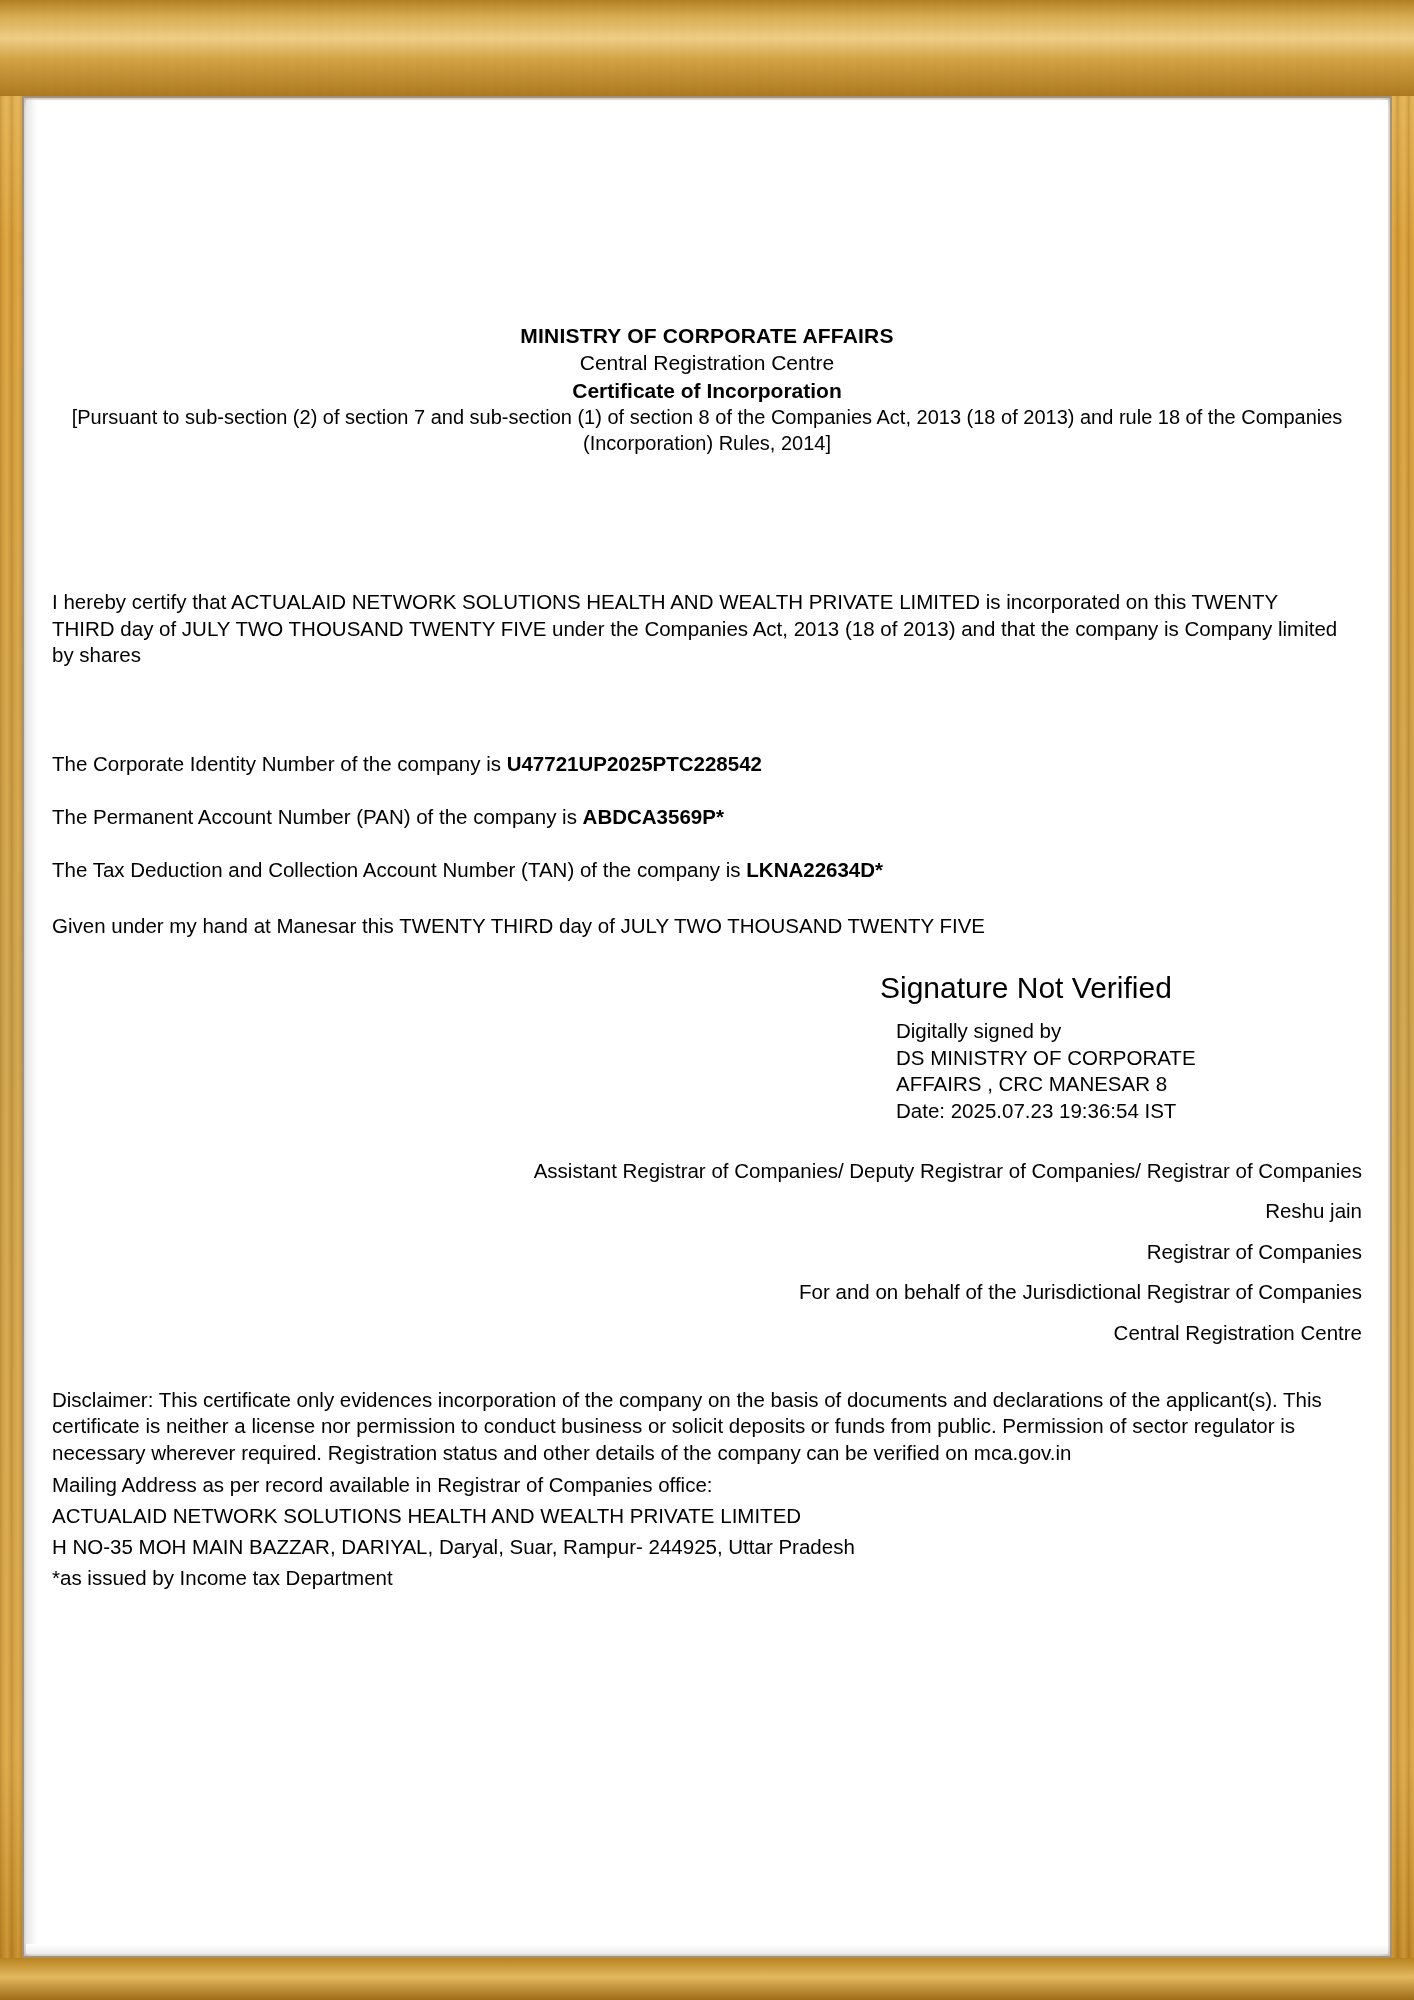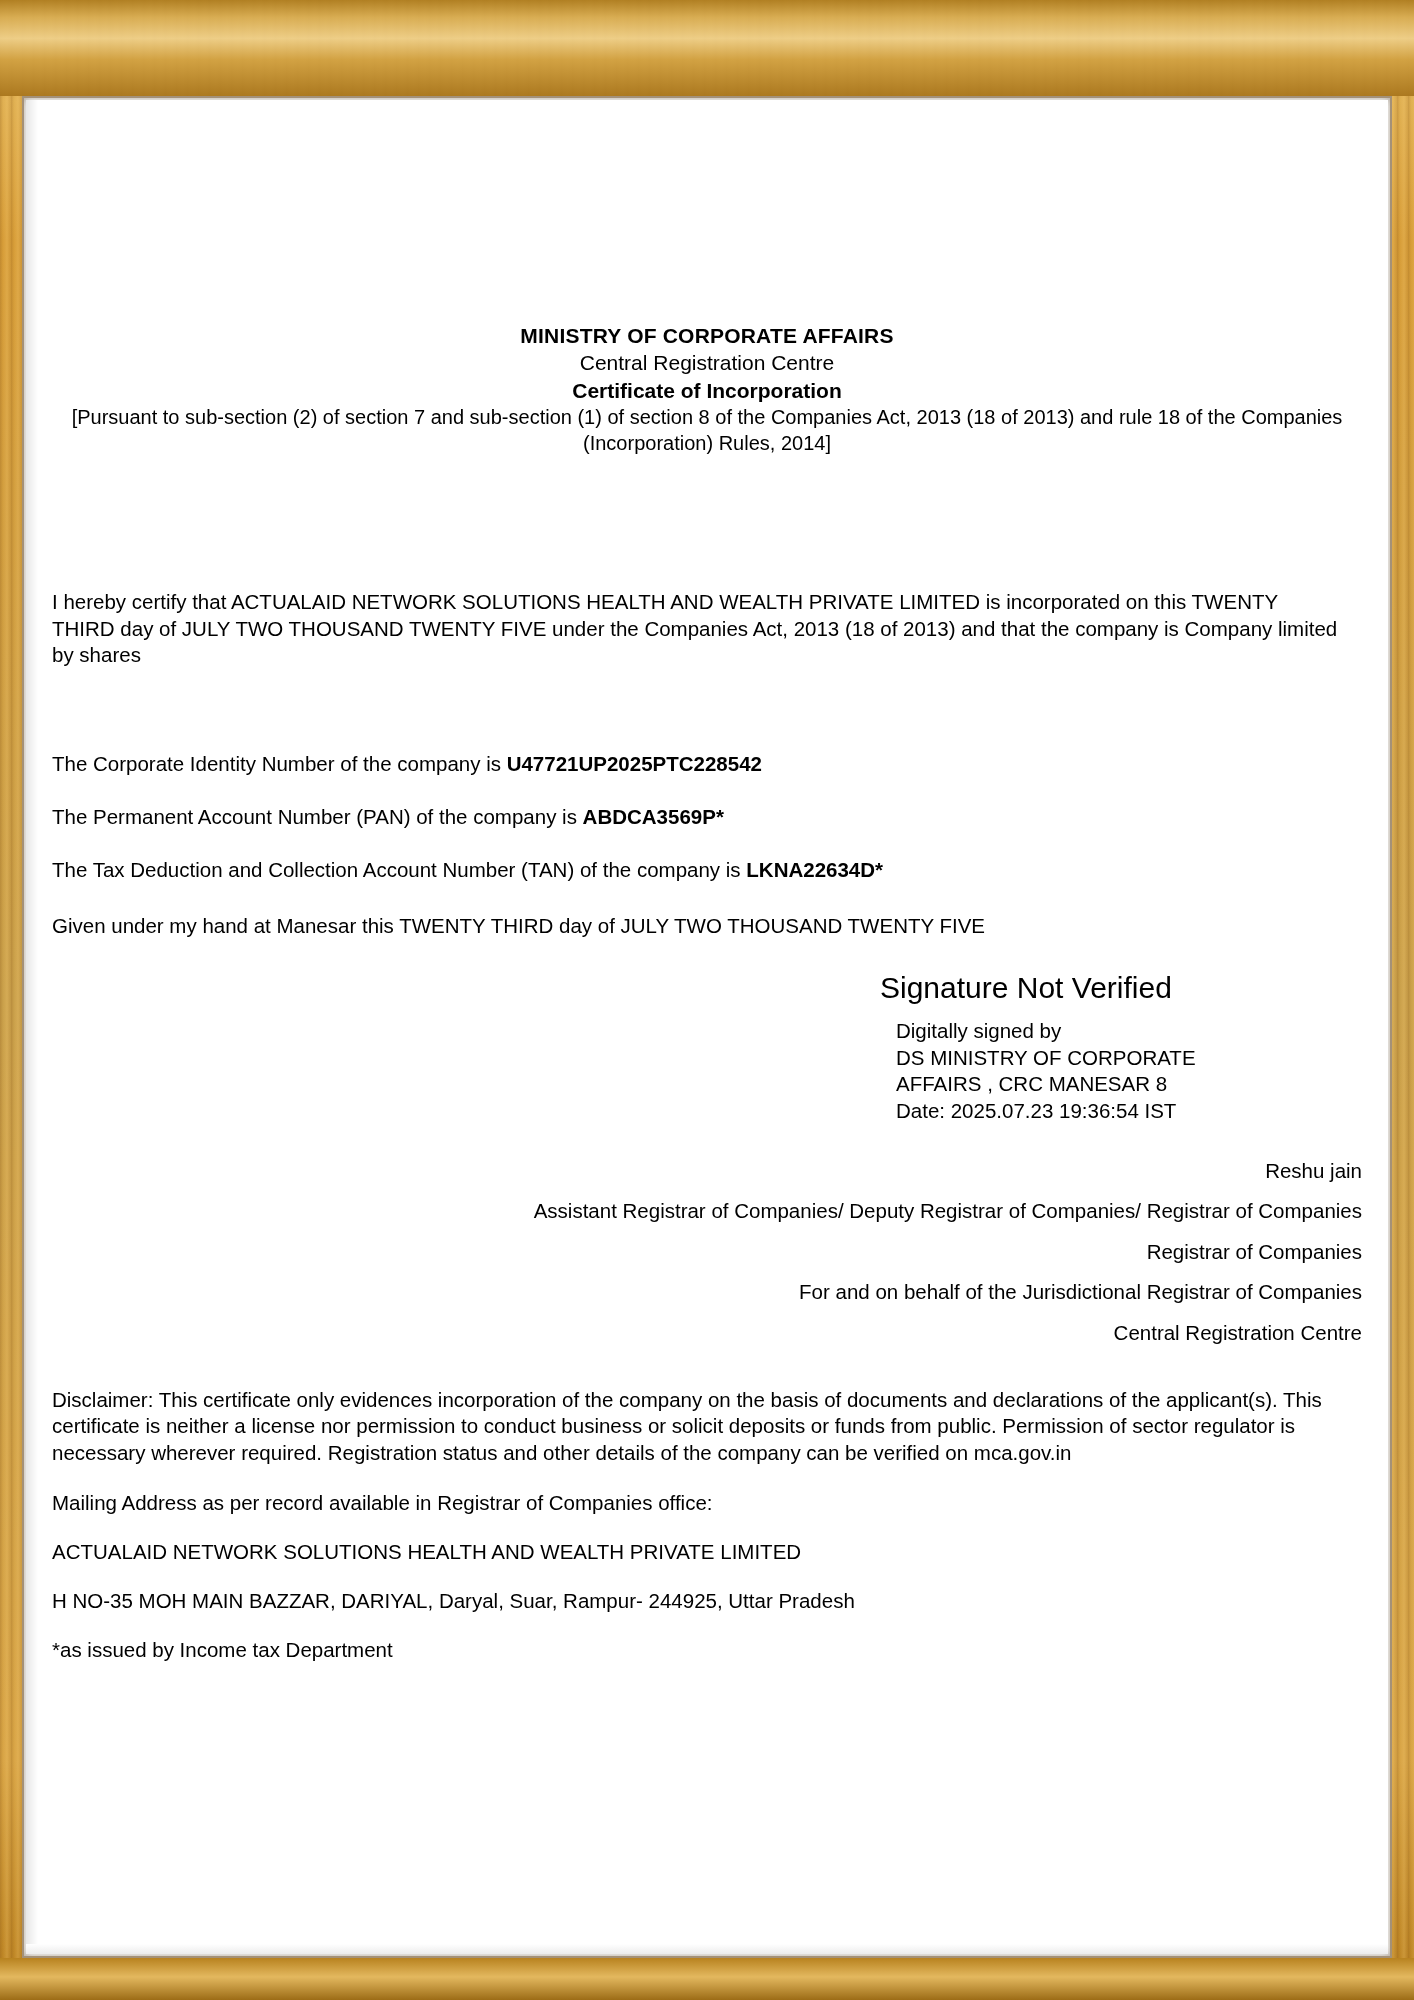--- a/index.html
+++ b/index.html
@@ -185,21 +185,21 @@
   }
 
   
   .disclaimer {
     margin-top: 44px;
     font-size: 20.5px;
     line-height: 1.28;
     width: 1300px;
   }
   .addr-line {
-    margin-top: 25px;
+    margin-top: 7px;
     font-size: 20.5px;
   }
 </style>
 </head>
 <body>
 
 <div class="frame">
   <div class="frame-highlight"></div>
   <div class="frame-highlight2"></div>
   <div class="frame-inner-shadow"></div>
@@ -241,22 +241,22 @@
       <div class="sig-title">Signature Not Verified</div>
       <div class="sig-meta">
         <div>Digitally signed by</div>
         <div>DS MINISTRY OF CORPORATE</div>
         <div>AFFAIRS , CRC MANESAR 8</div>
         <div>Date: 2025.07.23 19:36:54 IST</div>
       </div>
     </div>
 
     <div class="signoff">
+      <div>Assistant Registrar of Companies/ Deputy Registrar of Companies/ Registrar of Companies</div>
       <div>Reshu jain</div>
-      <div>Assistant Registrar of Companies/ Deputy Registrar of Companies/ Registrar of Companies</div>
       <div>Registrar of Companies</div>
       <div>For and on behalf of the Jurisdictional Registrar of Companies</div>
       <div>Central Registration Centre</div>
     </div>
 
     <div class="disclaimer">Disclaimer: This certificate only evidences incorporation of the company on the basis of documents and declarations of the applicant(s). This certificate is neither a license nor permission to conduct business or solicit deposits or funds from public. Permission of sector regulator is necessary wherever required. Registration status and other details of the company can be verified on mca.gov.in</div>
 
     <div class="addr-line">Mailing Address as per record available in Registrar of Companies office:</div>
     <div class="addr-line">ACTUALAID NETWORK SOLUTIONS HEALTH AND WEALTH PRIVATE LIMITED</div>
     <div class="addr-line">H NO-35 MOH MAIN BAZZAR, DARIYAL, Daryal, Suar, Rampur- 244925, Uttar Pradesh</div>

